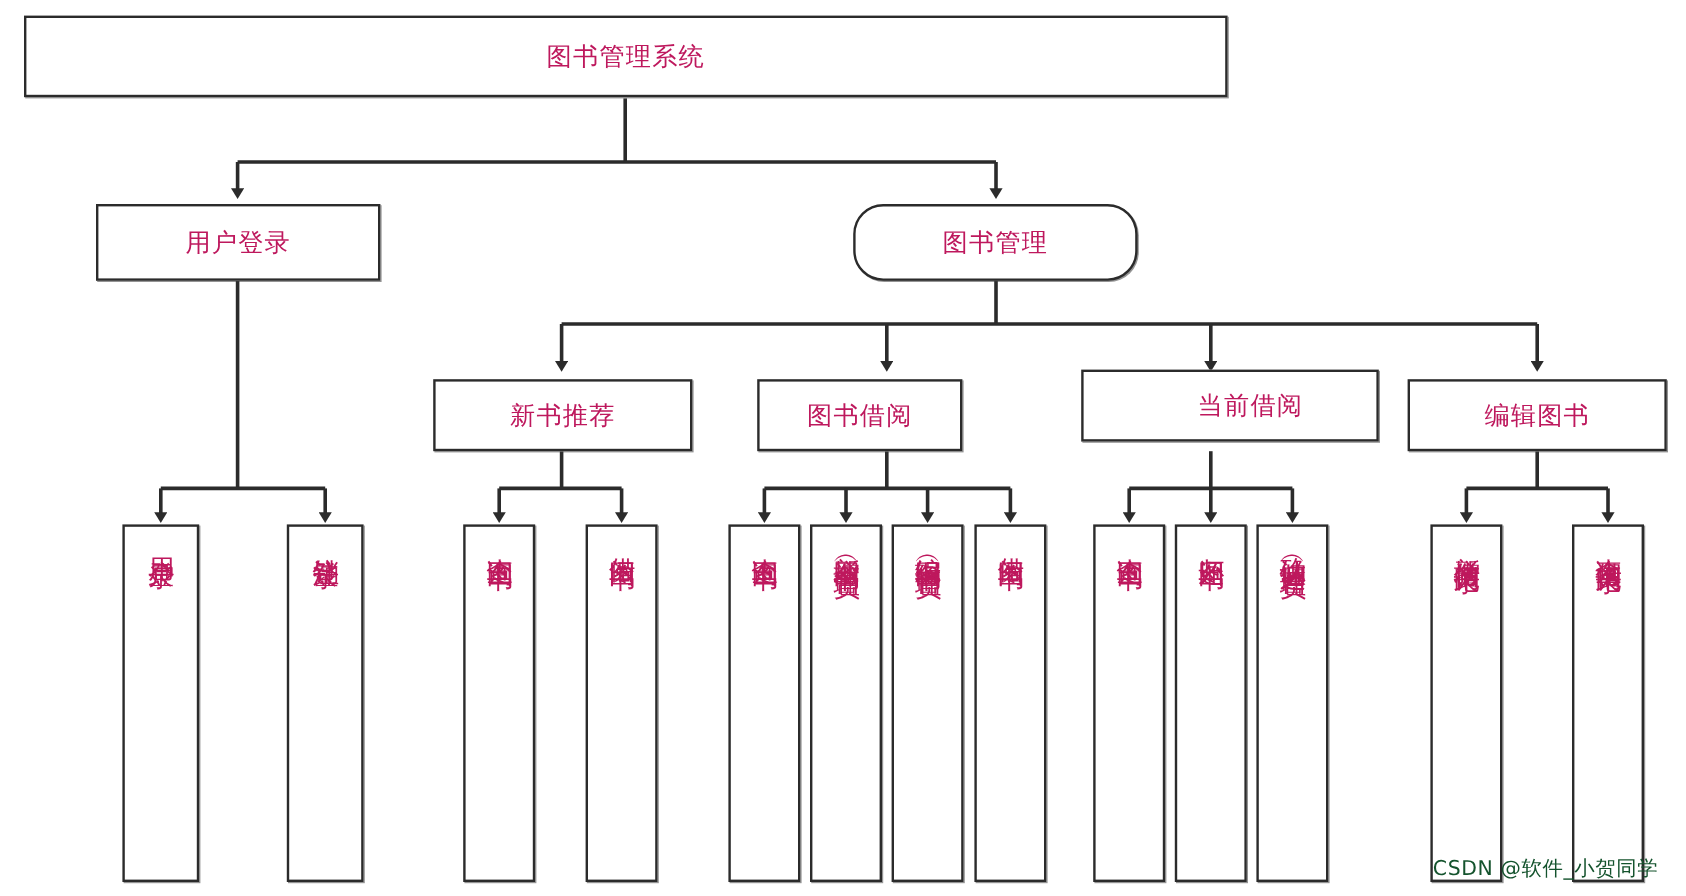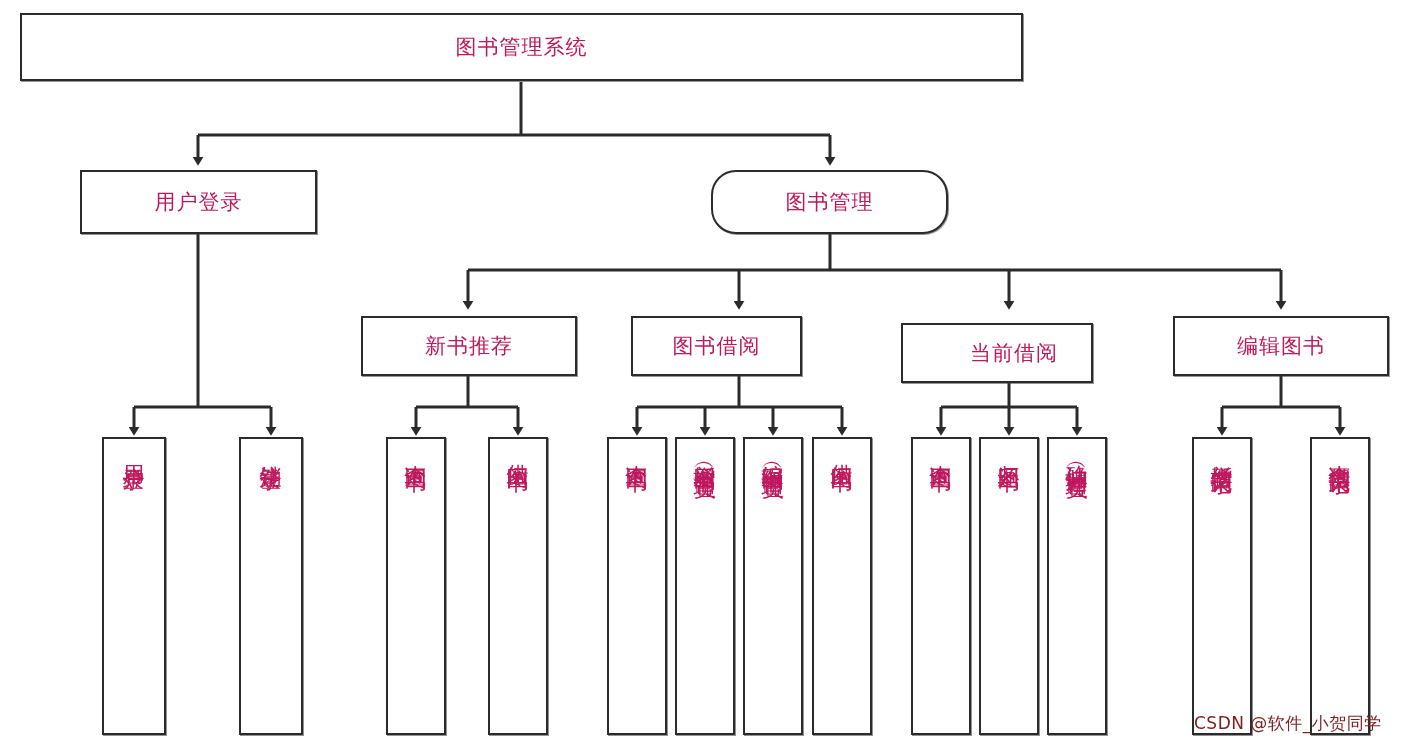--- a/index.html
+++ b/index.html
@@ -30,21 +30,21 @@
     text-orientation:upright;
     font-size:22px;
     letter-spacing:2px;
     line-height:1.05;
     white-space:normal;
     max-height:290px;
   }
   .node.leaf{align-items:flex-start;padding-top:8px;justify-content:center;}
   #watermark{
     position:absolute;left:1194px;top:712px;
-    font-size:17px;color:#7f1d1d;letter-spacing:.5px;
+    font-size:17px;color:#14532d;letter-spacing:.5px;
     font-family:"DejaVu Sans","Liberation Sans",sans-serif;
     white-space:pre;
   }
 </style>
 </head>
 <body>
 
 <div id="diagram-root">
 
   <svg class="wires" viewBox="0 0 1405 747">
@@ -107,21 +107,21 @@
   <div class="node" style="left:711px;top:170px;width:237px;height:64px;border-radius:25px;">
     <span class="label">图书管理</span>
   </div>
 
   <div class="node" style="left:361px;top:316px;width:216px;height:60px;">
     <span class="label">新书推荐</span>
   </div>
   <div class="node" style="left:631px;top:316px;width:171px;height:60px;">
     <span class="label">图书借阅</span>
   </div>
-  <div class="node" style="left:901px;top:323px;width:192px;height:60px;padding-left:34px;">
+  <div class="node" style="left:901px;top:308px;width:248px;height:60px;padding-left:34px;">
     <span class="label">当前借阅</span>
   </div>
   <div class="node" style="left:1173px;top:316px;width:216px;height:60px;">
     <span class="label">编辑图书</span>
   </div>
 
   <div class="node leaf" style="left:102px;top:437px;width:64px;height:298px;">
     <span class="label">用户登录</span>
   </div>
   <div class="node leaf" style="left:239px;top:437px;width:64px;height:298px;">

